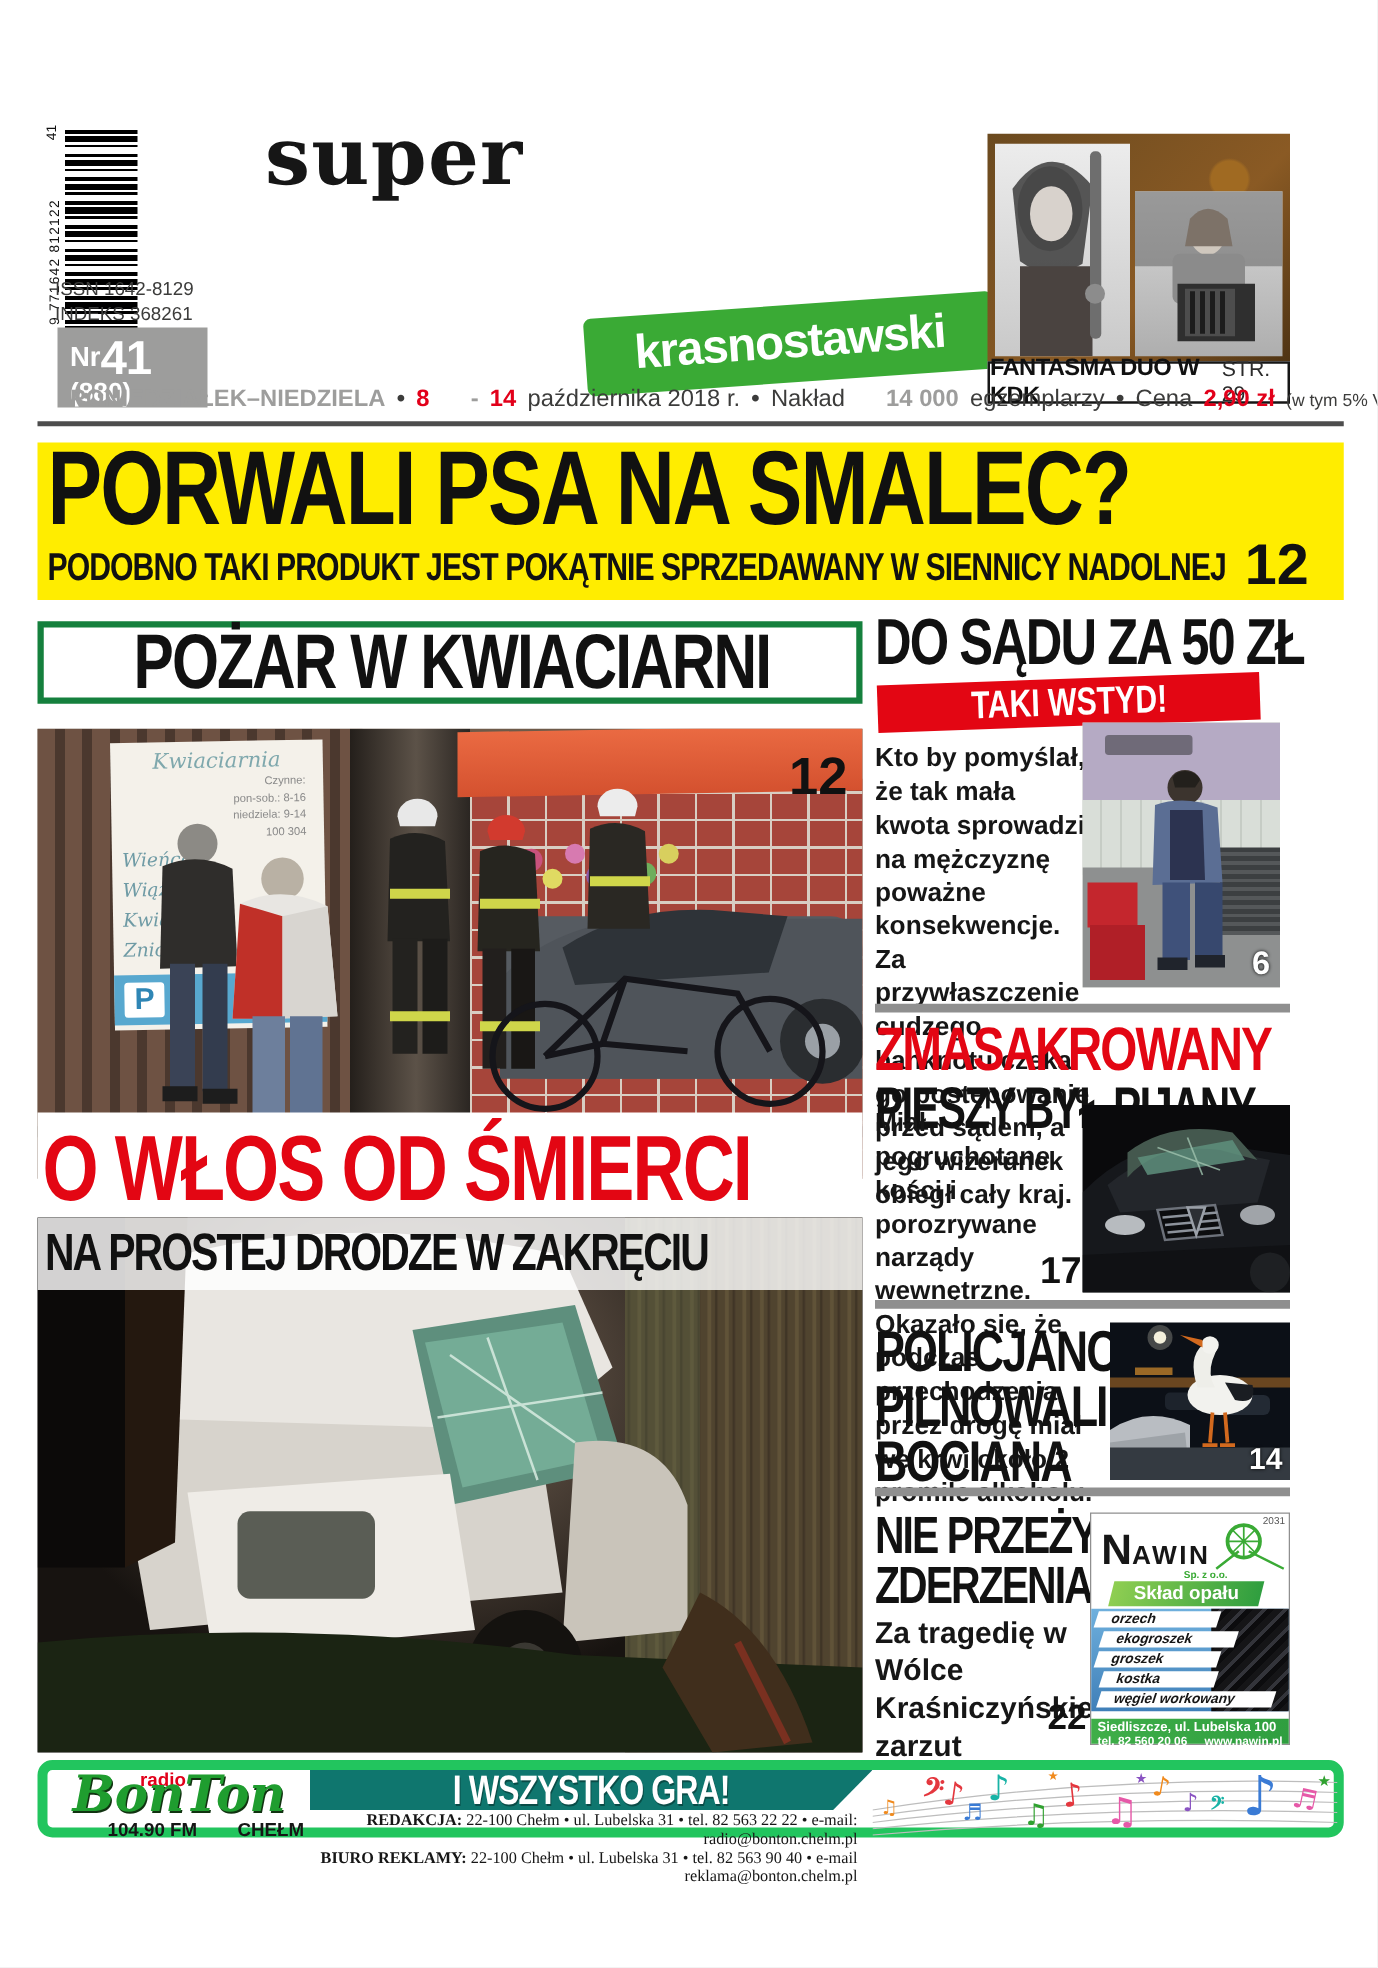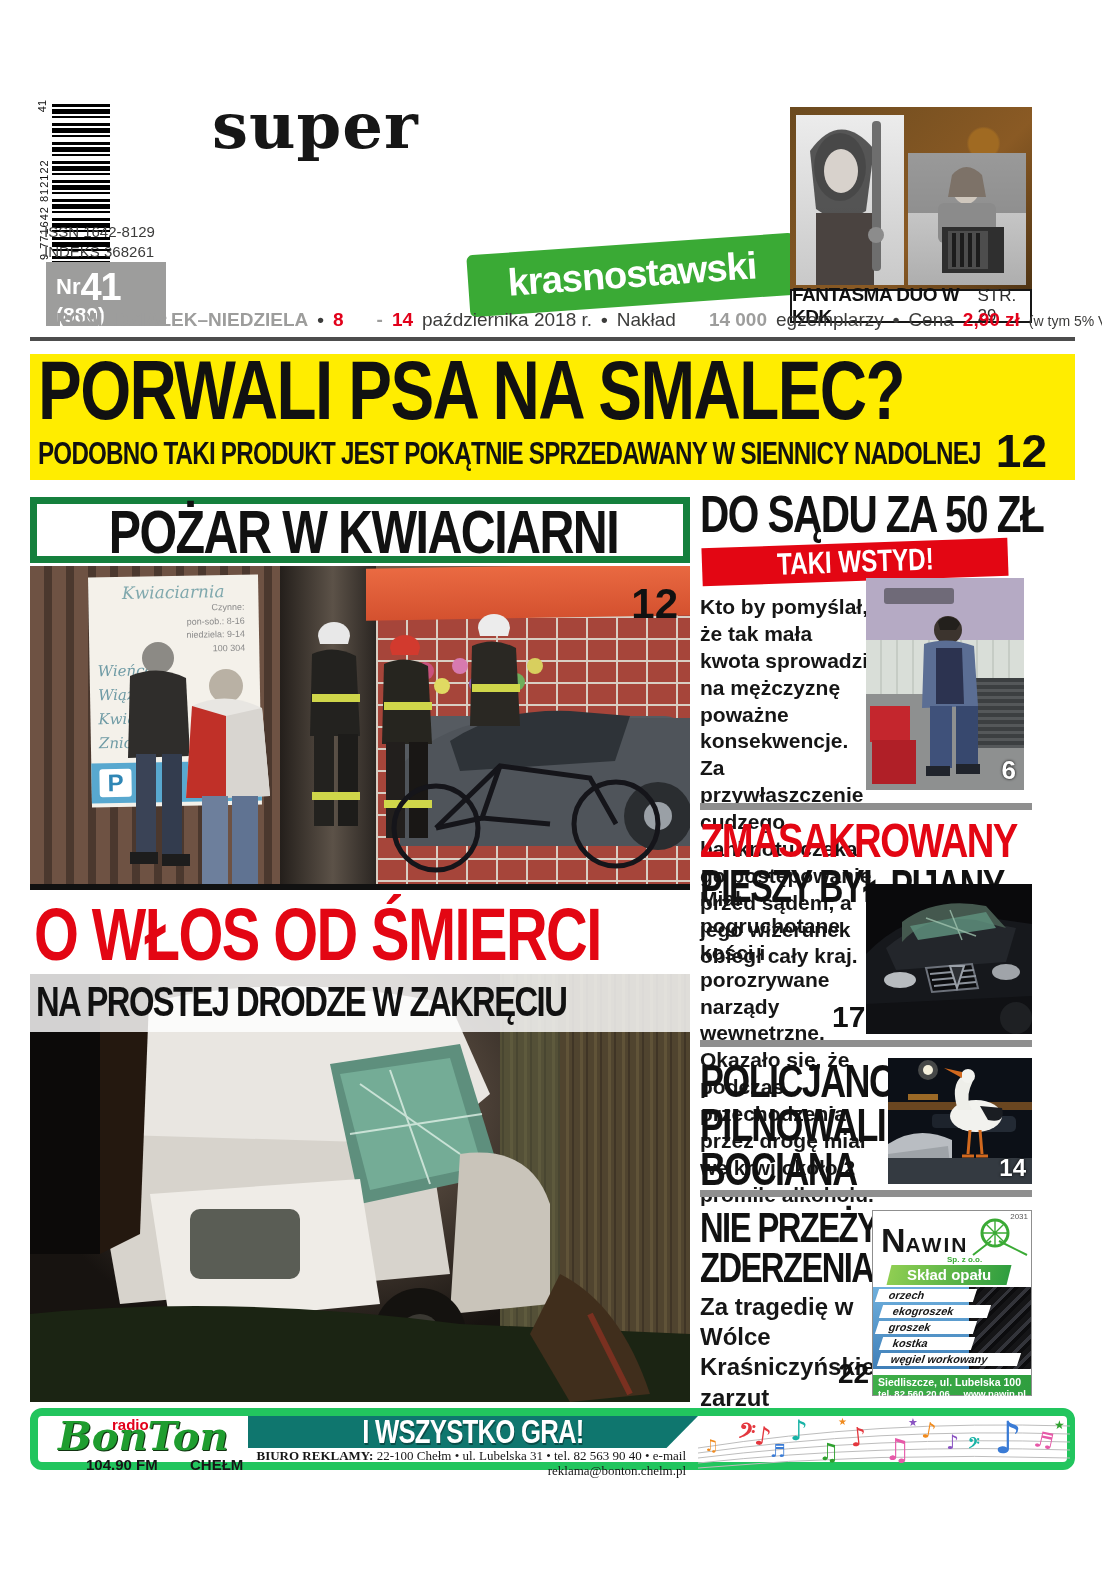--- a/index.html
+++ b/index.html
@@ -95,24 +95,24 @@
     <span class="small">(w tym 5% VAT)</span>
   </div>
   <div class="abs" style="left:30px;top:337px;width:1045px;height:4px;background:#4d4d4d;"></div>
 
   <div class="abs" style="left:30px;top:354px;width:1045px;height:126px;background:#ffed00;">
     <div class="abs hl" style="left:8px;top:-12px;font-size:84px;"><span class="cond">PORWALI PSA NA SMALEC?</span></div>
     <div class="abs hl" style="left:8px;top:82px;font-size:31px;letter-spacing:-1px;"><span class="cond">PODOBNO TAKI PRODUKT JEST POKĄTNIE SPRZEDAWANY W SIENNICY NADOLNEJ</span></div>
     <div class="abs pagenum" style="right:28px;top:70px;font-size:46px;">12</div>
   </div>
 
-  <div class="abs" style="left:30px;top:497px;width:660px;height:66px;background:#fff;border:7px solid #15803d;box-sizing:border-box;text-align:center;">
+  <div class="abs" style="left:30px;top:497px;width:660px;height:66px;background:#fff;border:5px solid #15803d;box-sizing:border-box;text-align:center;">
     <span class="hl cond-c" style="font-size:62px;line-height:56px;">POŻAR W KWIACIARNI</span>
   </div>
-  <div class="abs photo" style="left:30px;top:566px;width:660px;height:360px;background:#6e5a49;">
+  <div class="abs photo" style="left:30px;top:583px;width:660px;height:360px;background:#6e5a49;">
     <div class="abs" style="left:0;top:0;width:260px;height:100%;background:repeating-linear-gradient(90deg,#6e5243 0 14px,#4b382e 14px 22px);"></div>
     <div class="abs" style="left:250px;top:0;width:96px;height:100%;background:linear-gradient(90deg,#241f1b,#5c5248 55%,#2b2622);"></div>
     <div class="abs" style="left:346px;top:40px;right:0;bottom:0;background:repeating-linear-gradient(0deg,#d8cec3 0 2px,transparent 2px 22px),repeating-linear-gradient(90deg,#d8cec3 0 2px,transparent 2px 30px),#a6453a;"></div>
     <div class="abs" style="left:336px;top:0;right:0;height:52px;background:linear-gradient(180deg,#ea6a42,#d4512f);transform:skewY(-1deg);"></div>
     <div class="abs" style="left:60px;top:10px;width:170px;height:230px;background:#f4f1ea;transform:rotate(-1deg);padding:6px 8px;box-sizing:border-box;color:#7fa8ad;">
       <div style="font-family:'DejaVu Serif',serif;font-style:italic;font-size:17px;text-align:center;">Kwiaciarnia</div>
       <div style="font-size:9px;color:#8a8a8a;text-align:right;line-height:1.5;padding-right:6px;">
         <div>Czynne:</div>
         <div>pon-sob.: 8-16</div>
         <div>niedziela: 9-14</div>
@@ -364,20 +364,21 @@
     <div class="abs" style="left:12px;top:2px;width:215px;height:54px;">
       <span class="abs" style="left:62px;top:-2px;color:#e2001a;font-weight:700;font-size:15px;">radio</span>
       <span class="abs" style="left:8px;top:-6px;font-family:'DejaVu Serif',serif;font-style:italic;font-weight:700;font-size:40px;color:#1f9d2f;text-shadow:1px 1px 0 #113311;">BonTon</span>
       <span class="abs" style="left:36px;top:38px;font-weight:700;font-size:15px;color:#161616;">104.90 FM</span>
       <span class="abs" style="left:140px;top:38px;font-weight:700;font-size:15px;color:#161616;">CHEŁM</span>
     </div>
     <div class="abs" style="left:210px;top:0;width:450px;height:32px;background:#0f766e;clip-path:polygon(0 0,100% 0,93% 100%,0 100%);text-align:center;">
       <span class="cond-c" style="font-size:33px;font-weight:700;color:#fff;line-height:32px;letter-spacing:-1px;text-shadow:1px 2px 0 rgba(0,0,0,.35);">I WSZYSTKO GRA!</span>
     </div>
     <div class="abs" style="left:218px;top:33px;width:430px;font-size:13px;color:#161616;line-height:1.15;font-family:'Liberation Serif',serif;">
+      <div style="text-align:right;"><b>REDAKCJA:</b> <span>22-100 Chełm • ul. Lubelska 31 • tel. 82 563 22 22 • e-mail: radio@bonton.chelm.pl</span></div>
       <div style="text-align:right;"><b>BIURO REKLAMY:</b> <span>22-100 Chełm • ul. Lubelska 31 • tel. 82 563 90 40 • e-mail reklama@bonton.chelm.pl</span></div>
     </div>
     <div class="abs" style="left:660px;top:2px;width:372px;height:52px;">
       <svg width="372" height="52">
         <g stroke="#bdbdbd" stroke-width="1" fill="none">
           <path d="M0 30 Q180 2 372 8"></path>
             <path d="M0 35 Q180 10 372 16"></path>
             <path d="M0 40 Q180 18 372 24"></path>
             <path d="M0 45 Q180 26 372 32"></path>
             <path d="M0 50 Q180 34 372 40"></path>

